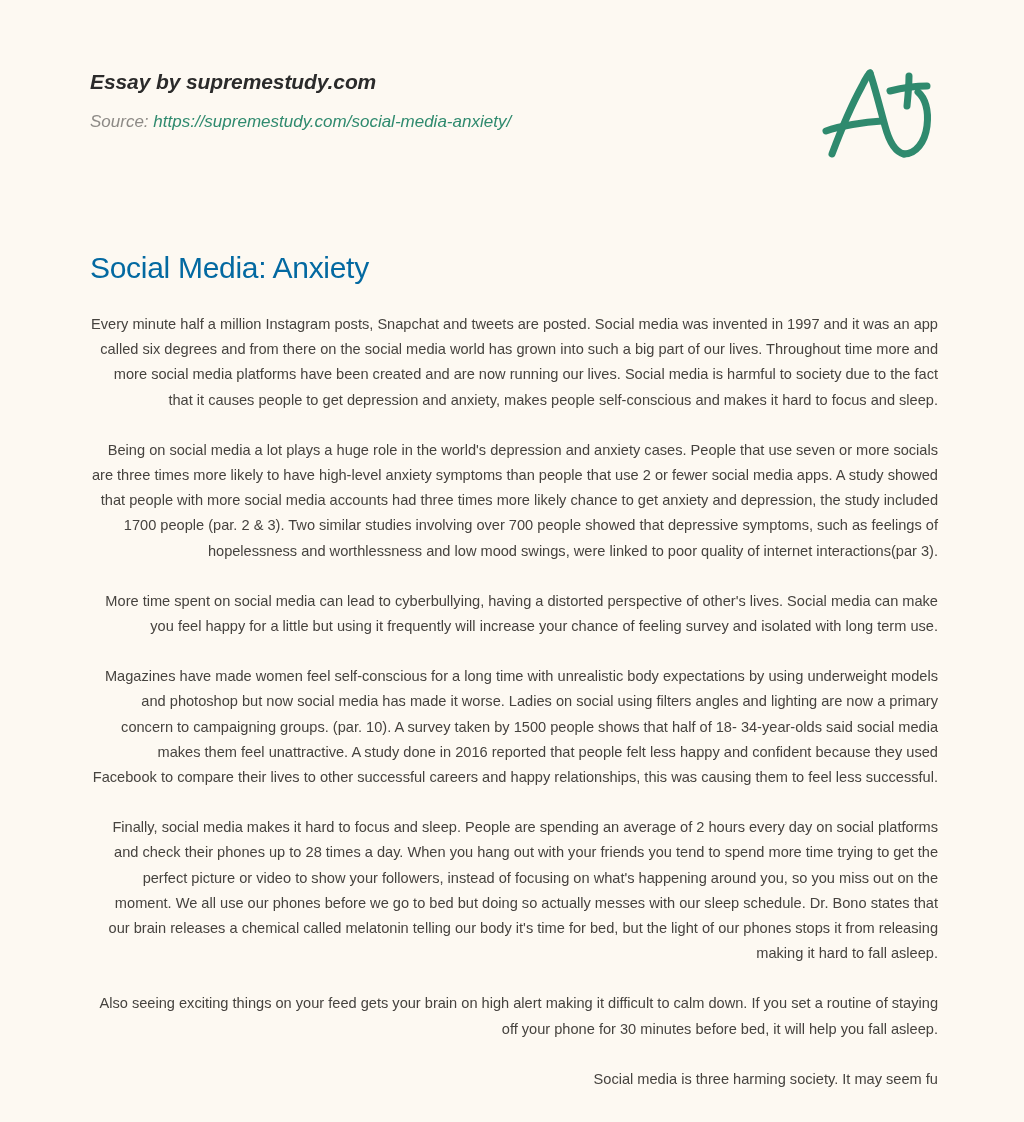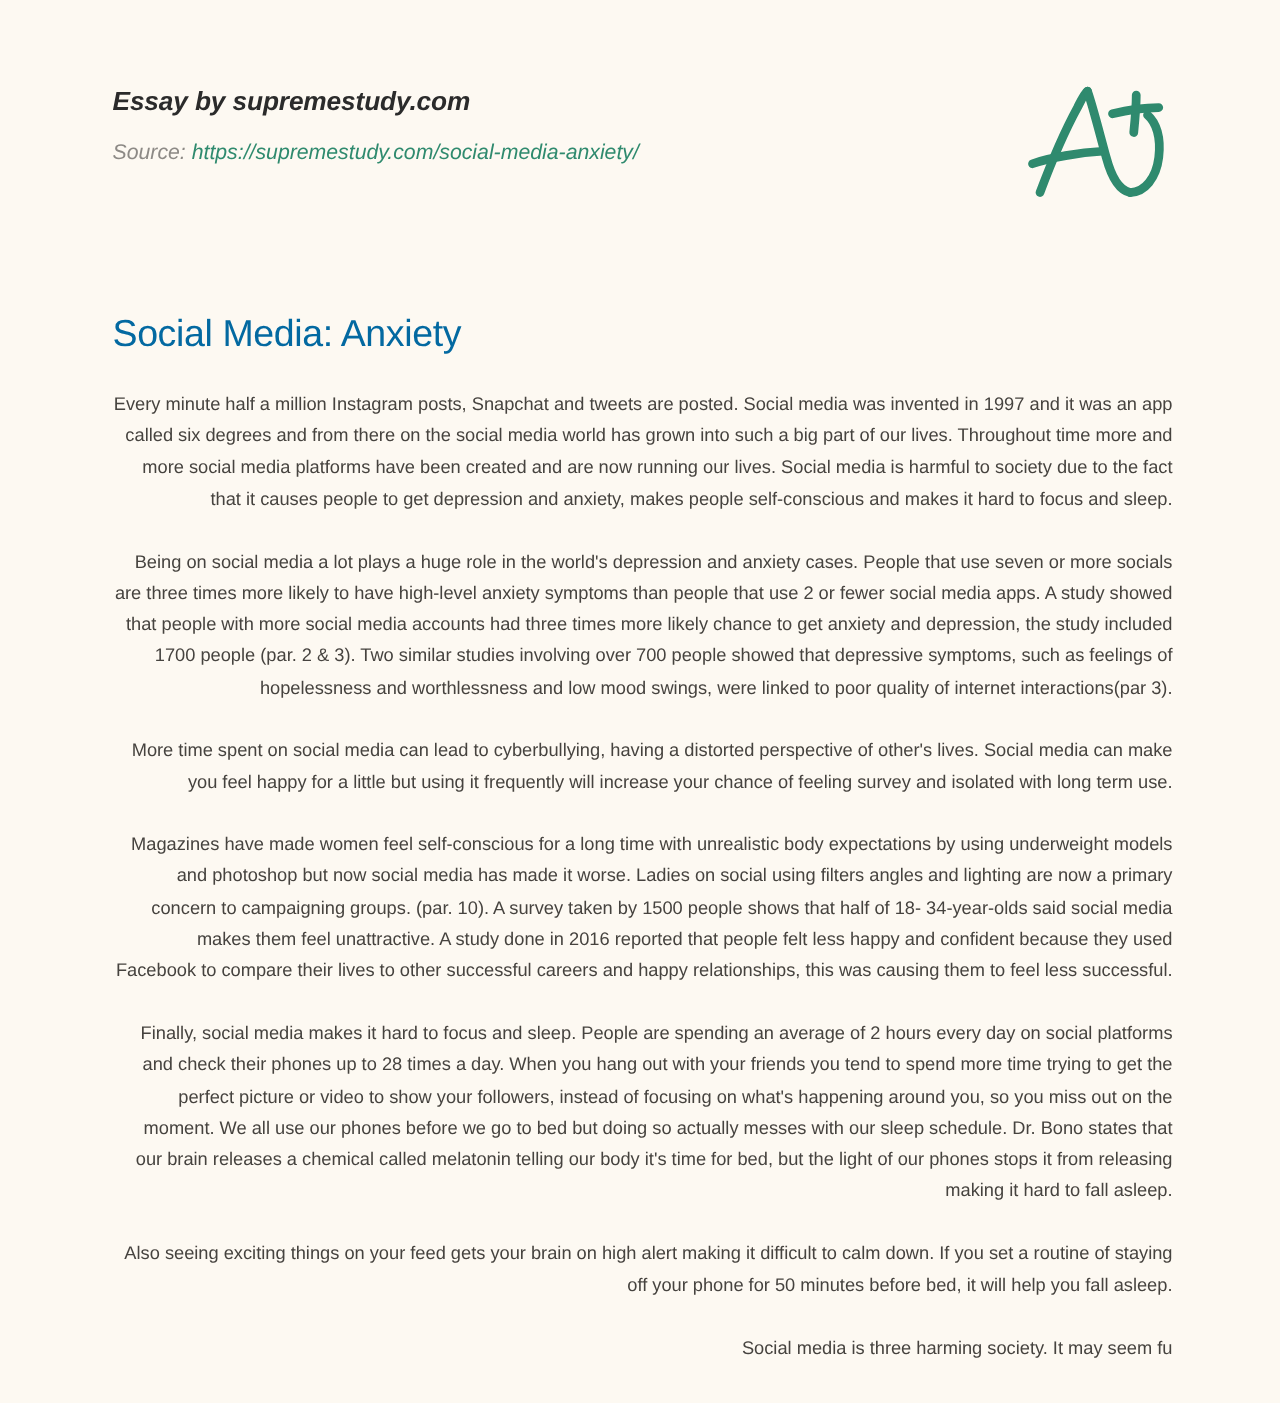--- a/index.html
+++ b/index.html
@@ -130,17 +130,17 @@
   </div>
 
   <h1 class="essay-title">Social Media: Anxiety</h1>
 
   <div class="body-copy">
     <p>Every minute half a million Instagram posts, Snapchat and tweets are posted. Social media was invented in 1997 and it was an app called six degrees and from there on the social media world has grown into such a big part of our lives. Throughout time more and more social media platforms have been created and are now running our lives. Social media is harmful to society due to the fact that it causes people to get depression and anxiety, makes people self-conscious and makes it hard to focus and sleep.</p>
     <p>Being on social media a lot plays a huge role in the world's depression and anxiety cases. People that use seven or more socials are three times more likely to have high-level anxiety symptoms than people that use 2 or fewer social media apps. A study showed that people with more social media accounts had three times more likely chance to get anxiety and depression, the study included 1700 people (par. 2 &amp; 3). Two similar studies involving over 700 people showed that depressive symptoms, such as feelings of hopelessness and worthlessness and low mood swings, were linked to poor quality of internet interactions(par 3).</p>
     <p>More time spent on social media can lead to cyberbullying, having a distorted perspective of other's lives. Social media can make you feel happy for a little but using it frequently will increase your chance of feeling survey and isolated with long term use.</p>
     <p>Magazines have made women feel self-conscious for a long time with unrealistic body expectations by using underweight models and photoshop but now social media has made it worse. Ladies on social using filters angles and lighting are now a primary concern to campaigning groups. (par. 10). A survey taken by 1500 people shows that half of 18- 34-year-olds said social media makes them feel unattractive. A study done in 2016 reported that people felt less happy and confident because they used Facebook to compare their lives to other successful careers and happy relationships, this was causing them to feel less successful.</p>
     <p>Finally, social media makes it hard to focus and sleep. People are spending an average of 2 hours every day on social platforms and check their phones up to 28 times a day. When you hang out with your friends you tend to spend more time trying to get the perfect picture or video to show your followers, instead of focusing on what's happening around you, so you miss out on the moment. We all use our phones before we go to bed but doing so actually messes with our sleep schedule. Dr. Bono states that our brain releases a chemical called melatonin telling our body it's time for bed, but the light of our phones stops it from releasing making it hard to fall asleep.</p>
-    <p>Also seeing exciting things on your feed gets your brain on high alert making it difficult to calm down. If you set a routine of staying off your phone for 50 minutes before bed, it will help you fall asleep.</p>
+    <p>Also seeing exciting things on your feed gets your brain on high alert making it difficult to calm down. If you set a routine of staying off your phone for 30 minutes before bed, it will help you fall asleep.</p>
     <p>Social media is three harming society. It may seem fu</p>
   </div>
 
 </div>
 
 </body></html>

